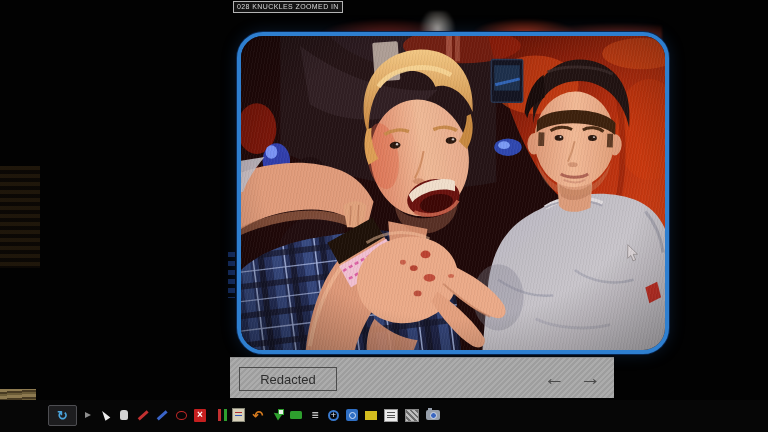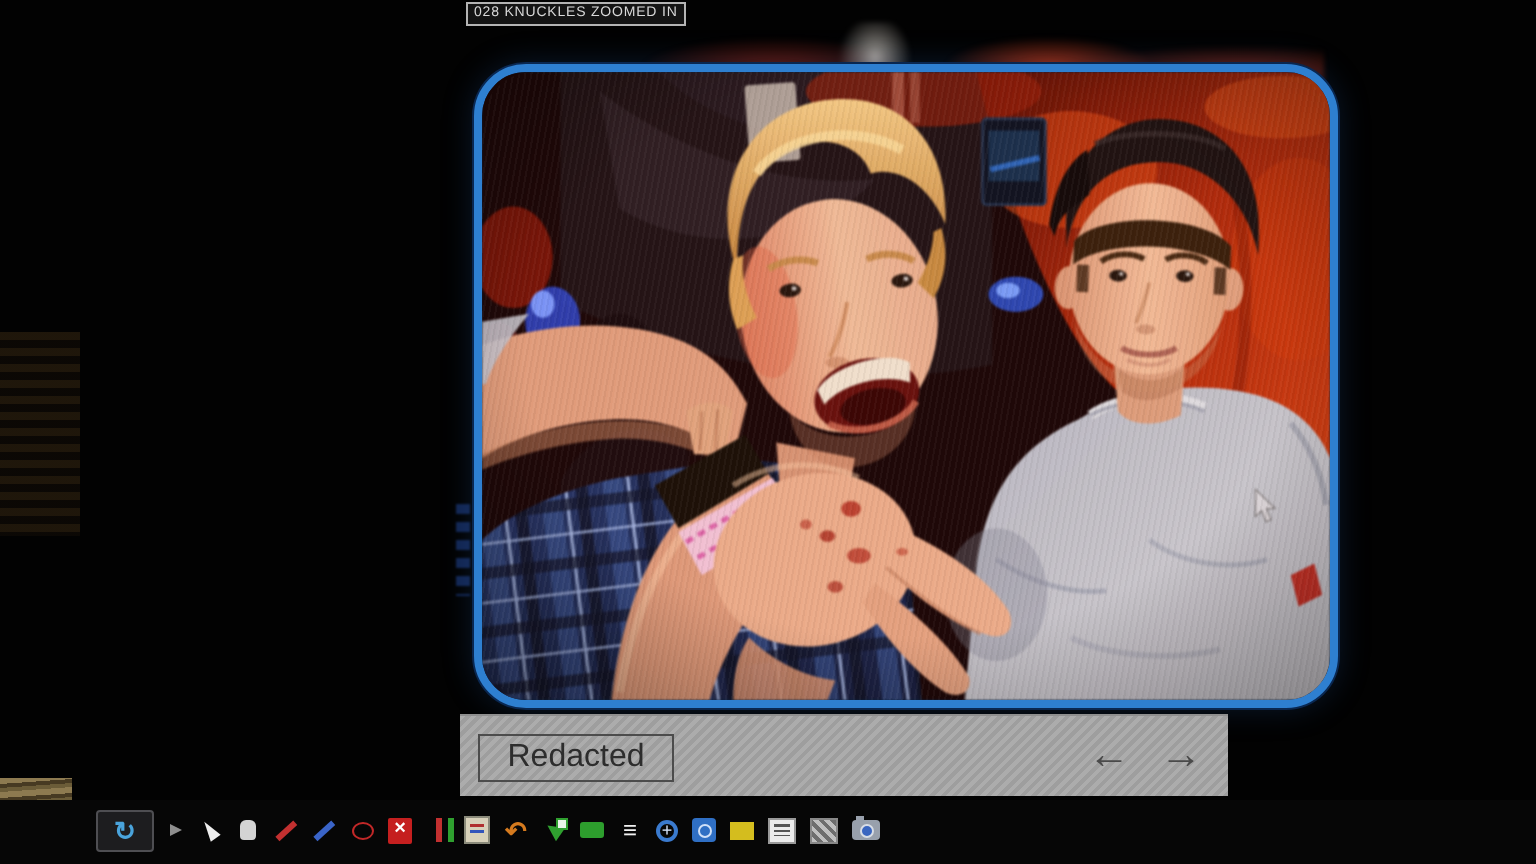--- a/index.html
+++ b/index.html
@@ -35,21 +35,21 @@
   .blinds-bottom{top:389px;width:36px;height:43px;
     background:repeating-linear-gradient(176deg,#8d7a50 0 3px,#473a22 3px 5px,#6b5c38 5px 7px);}
   .artifact{position:absolute;left:228px;top:252px;width:7px;height:46px;opacity:.65;filter:blur(.4px);
     background:repeating-linear-gradient(180deg, rgba(45,95,205,.6) 0 5px, transparent 5px 9px);}
 
   
   .controlbar{position:absolute;left:230px;top:357px;width:384px;height:40px;background:#a6a6a6;
     background-image:repeating-linear-gradient(135deg, rgba(255,255,255,.07) 0 2px, rgba(0,0,0,.05) 2px 4px);
     border-top:1px solid #8f8f8f;}
   .redacted{position:absolute;left:9px;top:9px;width:98px;height:24px;background:transparent;
-    border:1px solid #4c4c4c;color:#2d2d2d;font-size:16px;font-family:inherit;
+    border:1px solid #4c4c4c;color:#2d2d2d;font-size:13px;font-family:inherit;
     display:flex;align-items:center;justify-content:center;cursor:default;}
   .navarrows{position:absolute;right:13px;top:0;height:40px;display:flex;align-items:center;gap:15px;}
   .arrow{font-size:21px;color:#4a4a4a;line-height:40px;cursor:default;}
 
   
   .taskbar{position:absolute;left:0;top:400px;width:768px;height:32px;background:#060606;}
   .tb-icons{position:absolute;left:48px;top:4px;height:22px;display:flex;align-items:center;gap:7px;}
   .tb-icon{position:relative;display:inline-flex;align-items:center;justify-content:center;
            width:12px;height:13px;flex:none;}
   .tb-icon::before,.tb-icon::after{display:block;}

